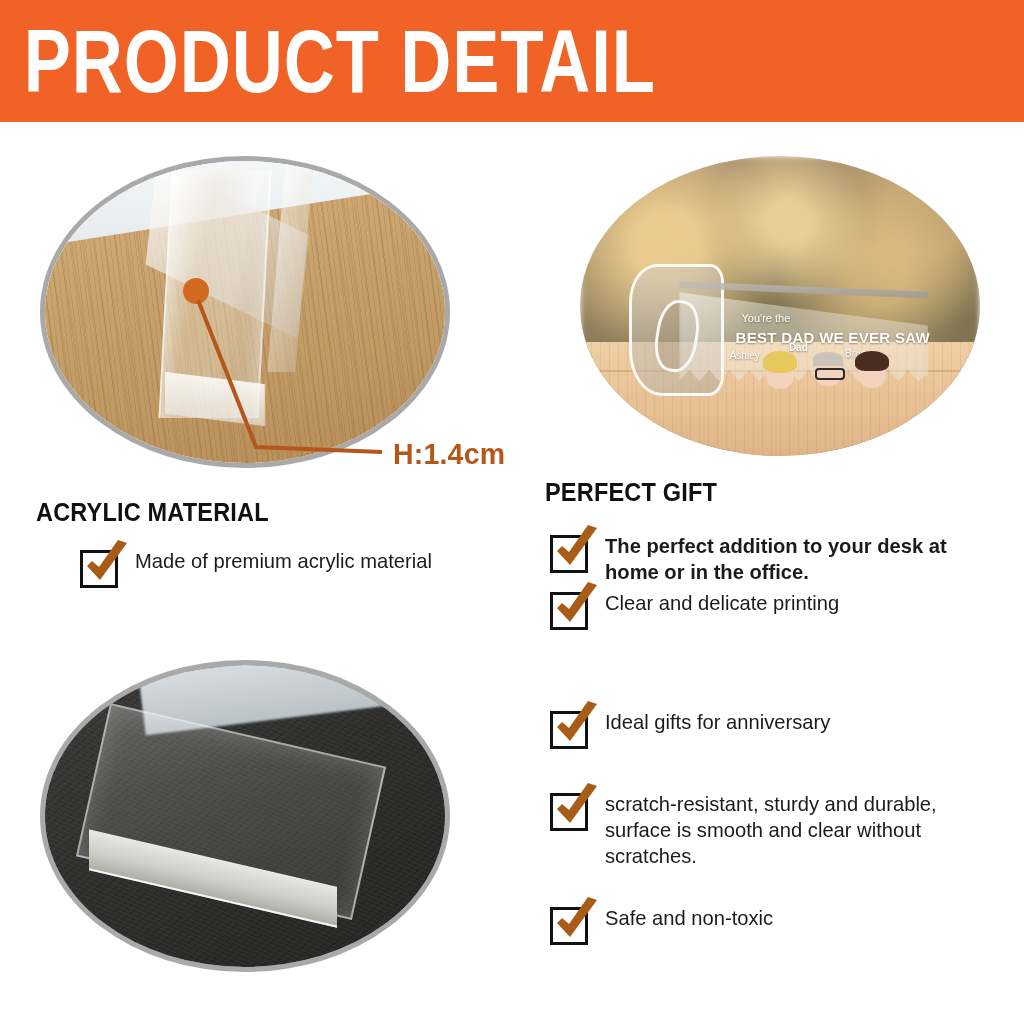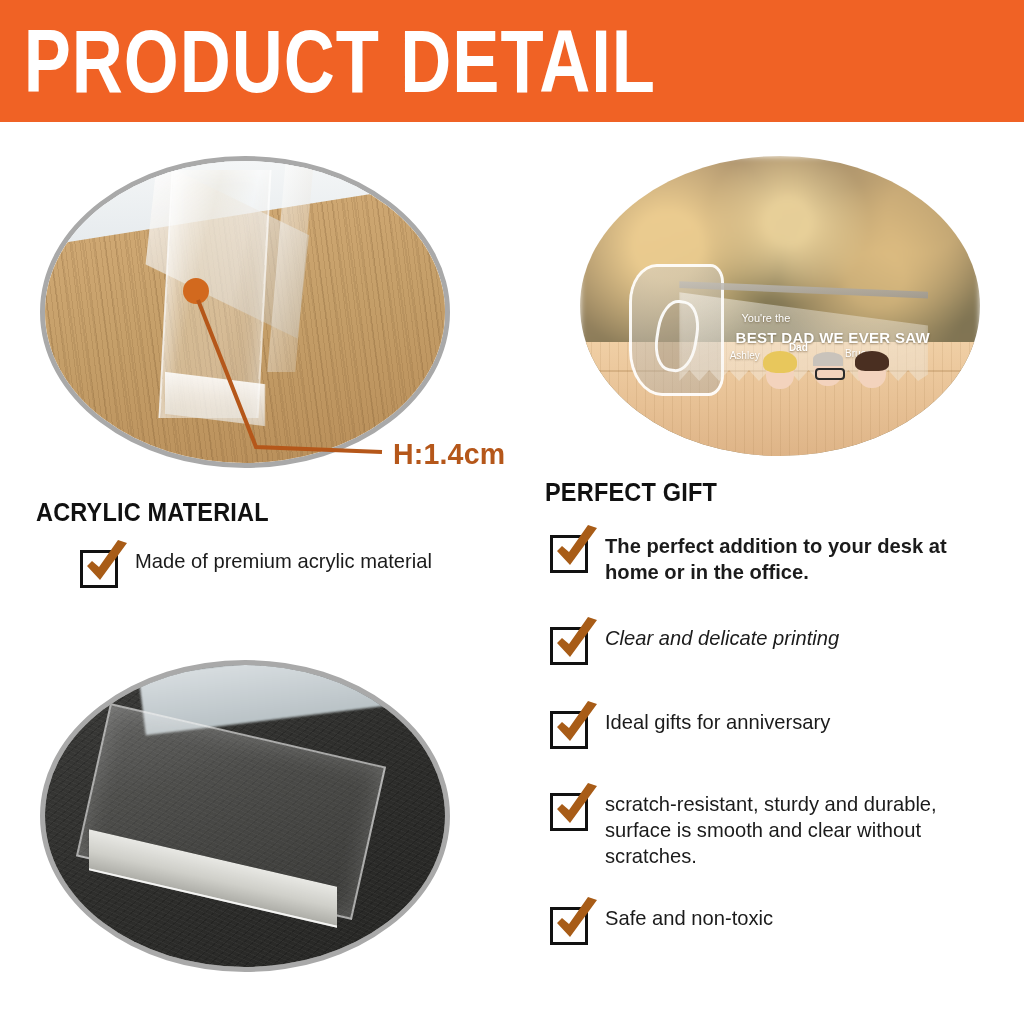--- a/index.html
+++ b/index.html
@@ -260,21 +260,21 @@
     color:#1b1b1b;
     font-family:"Liberation Sans", sans-serif;
     font-size:21px;
     line-height:26px;
     transform:scaleX(0.96);
     transform-origin:left top;
   }
 
   #feat-acrylic{left:44px;top:548px;width:470px;padding-left:36px;}
   #feat-gift-1{left:550px;top:533px;width:450px;font-weight:bold;}
-  #feat-gift-2{left:550px;top:625px;width:450px;font-style:italic;}
+  #feat-gift-2{left:550px;top:590px;width:450px;}
   #feat-gift-3{left:550px;top:709px;width:450px;}
   #feat-gift-4{left:550px;top:791px;width:460px;}
   #feat-gift-5{left:550px;top:905px;width:450px;}
 
   
   #callout{position:absolute;left:0;top:0;width:1024px;height:1024px;pointer-events:none;}
   #dim-label{
     position:absolute;left:393px;top:437px;
     color:#b5571a;
     font-family:"Liberation Sans", sans-serif;

